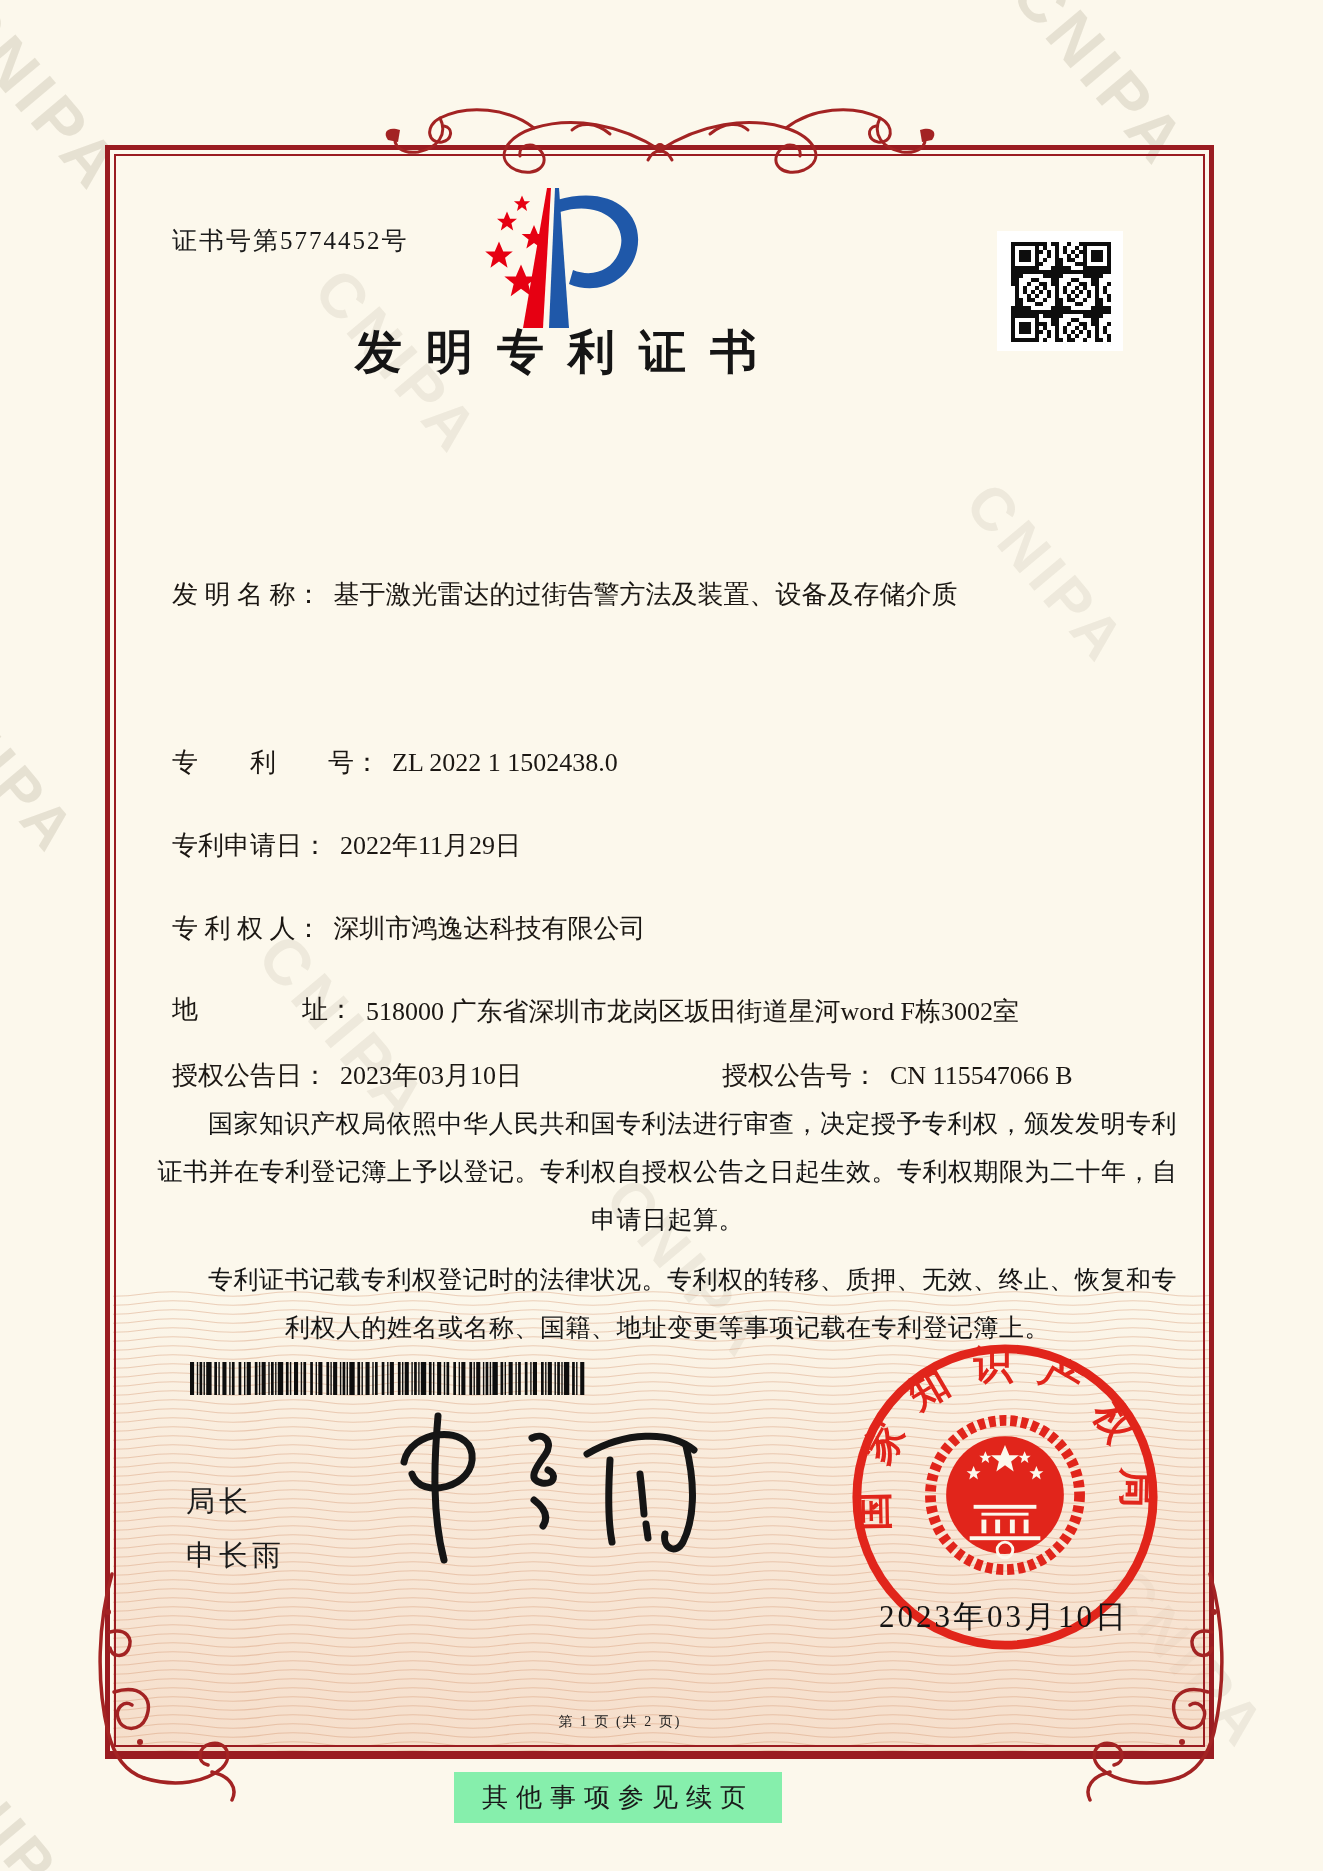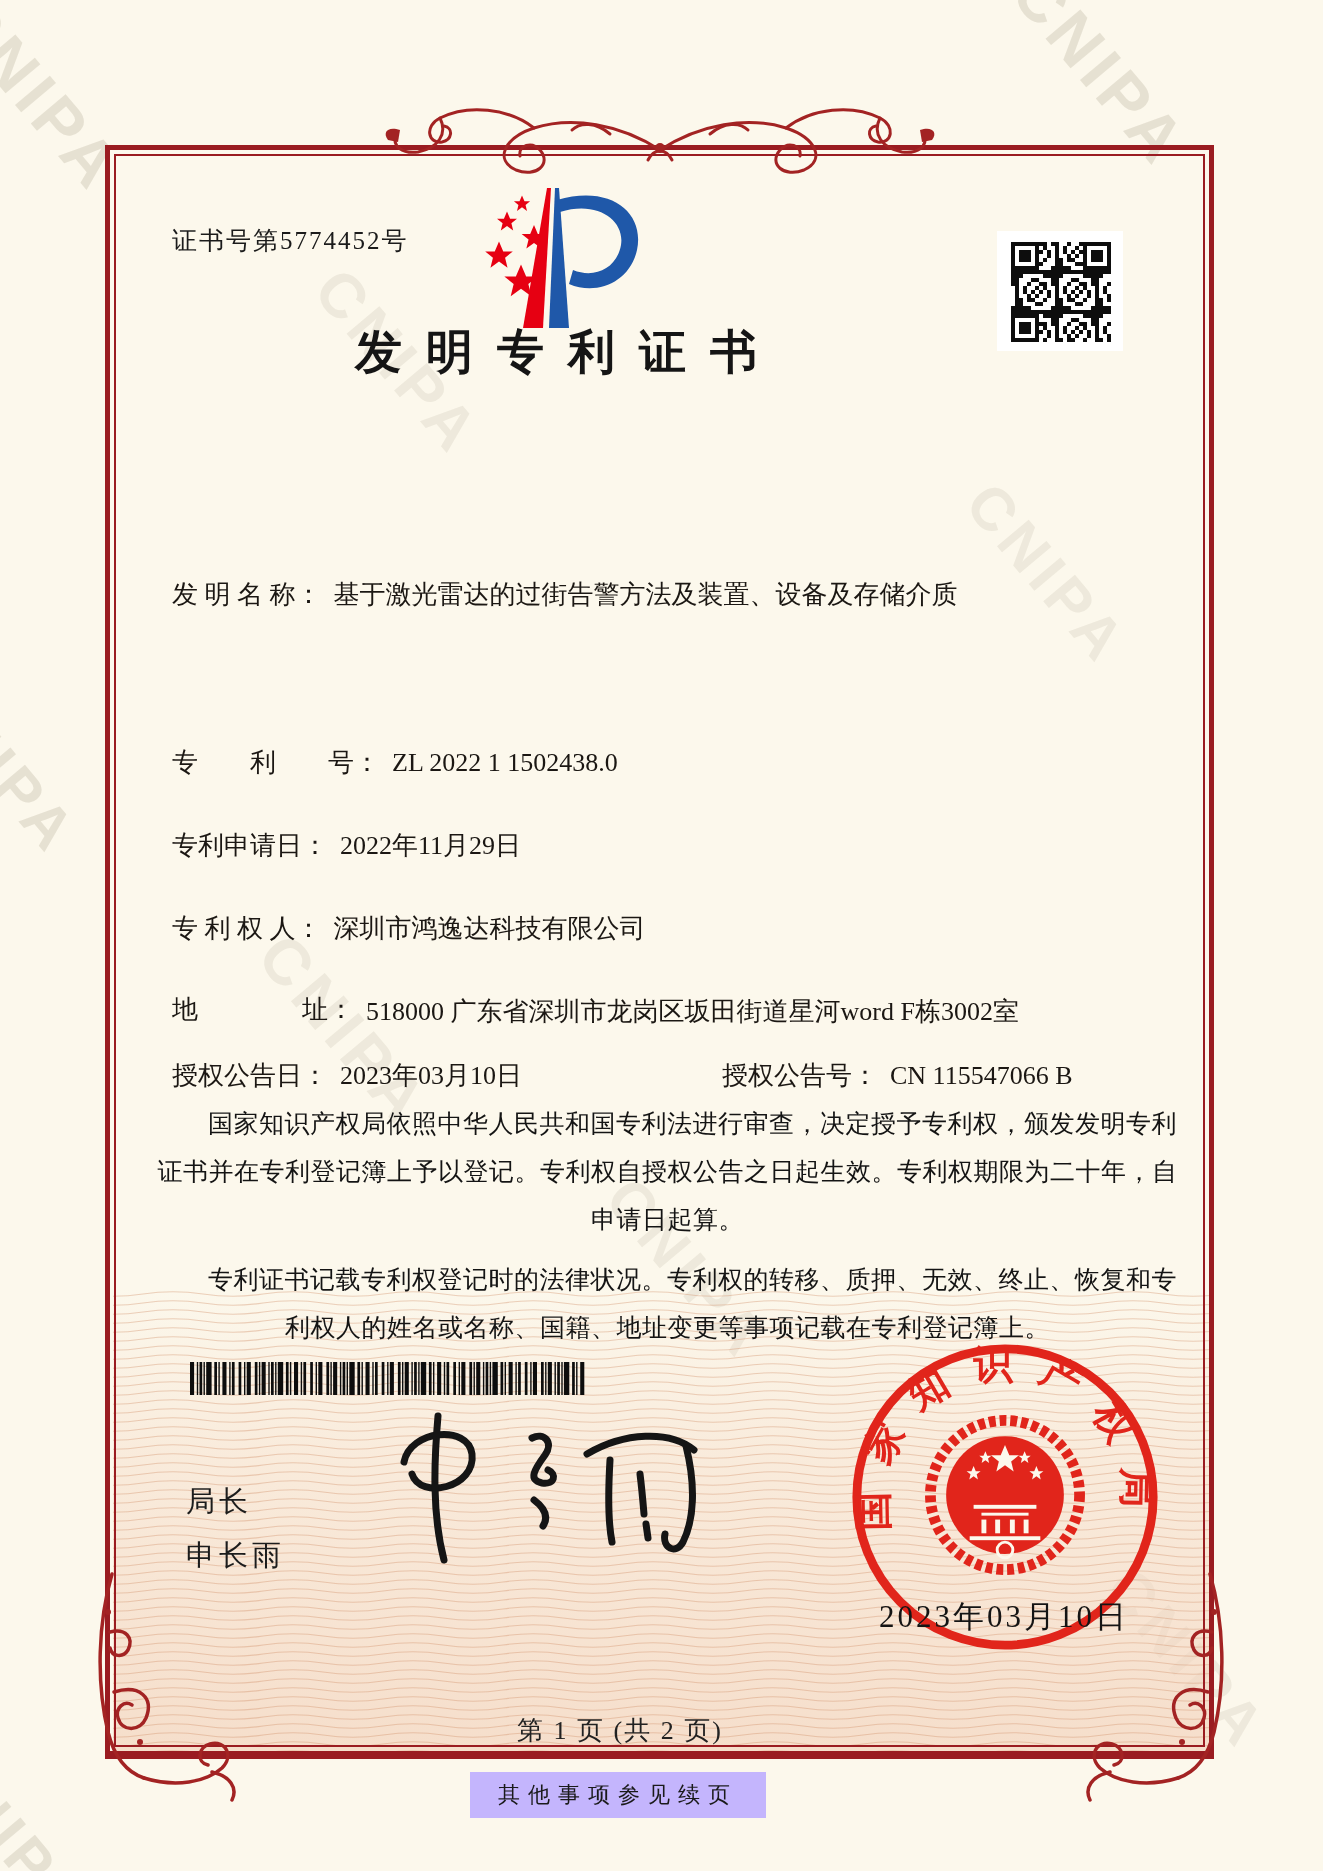--- a/index.html
+++ b/index.html
@@ -51,24 +51,24 @@
 
   .signer { position:absolute; left:186px; font-size:29px; font-weight:normal;
             font-family:"Liberation Sans","DejaVu Sans",sans-serif; color:#1c1c1c; letter-spacing:4px; }
   .signature { position:absolute; left:382px; top:1402px; width:335px; height:175px; }
 
   .seal { position:absolute; left:848px; top:1340px; width:314px; height:314px; z-index:3; }
   .seal-date { position:absolute; left:1004px; top:1596px; transform:translateX(-50%); z-index:4;
                font-size:31px; color:#141414; letter-spacing:3px; white-space:nowrap; }
 
   .page-num { position:absolute; left:620px; top:1713px; transform:translateX(-50%);
-              font-size:26px; color:#222; letter-spacing:2px; z-index:3; }
+              font-size:14px; color:#222; letter-spacing:2px; z-index:3; }
 
   .cont-note { position:absolute; left:618px; top:1772px; transform:translateX(-50%);
-               background:#c4b5fd; padding:8px 28px; font-size:22px; letter-spacing:8px;
+               background:#86efac; padding:8px 28px; font-size:26px; letter-spacing:8px;
                color:#1a1a1a; z-index:3; white-space:nowrap; }
 </style>
 </head>
 <body>
 
 <div class="page">
 
   <svg width="0" height="0" style="position:absolute">
     <defs>
       <path id="star" d="M0,-10 L2.94,-3.09 L9.51,-3.09 L4.19,1.18 L5.88,8.09 L0,3.82 L-5.88,8.09 L-4.19,1.18 L-9.51,-3.09 L-2.94,-3.09 Z"></path>

